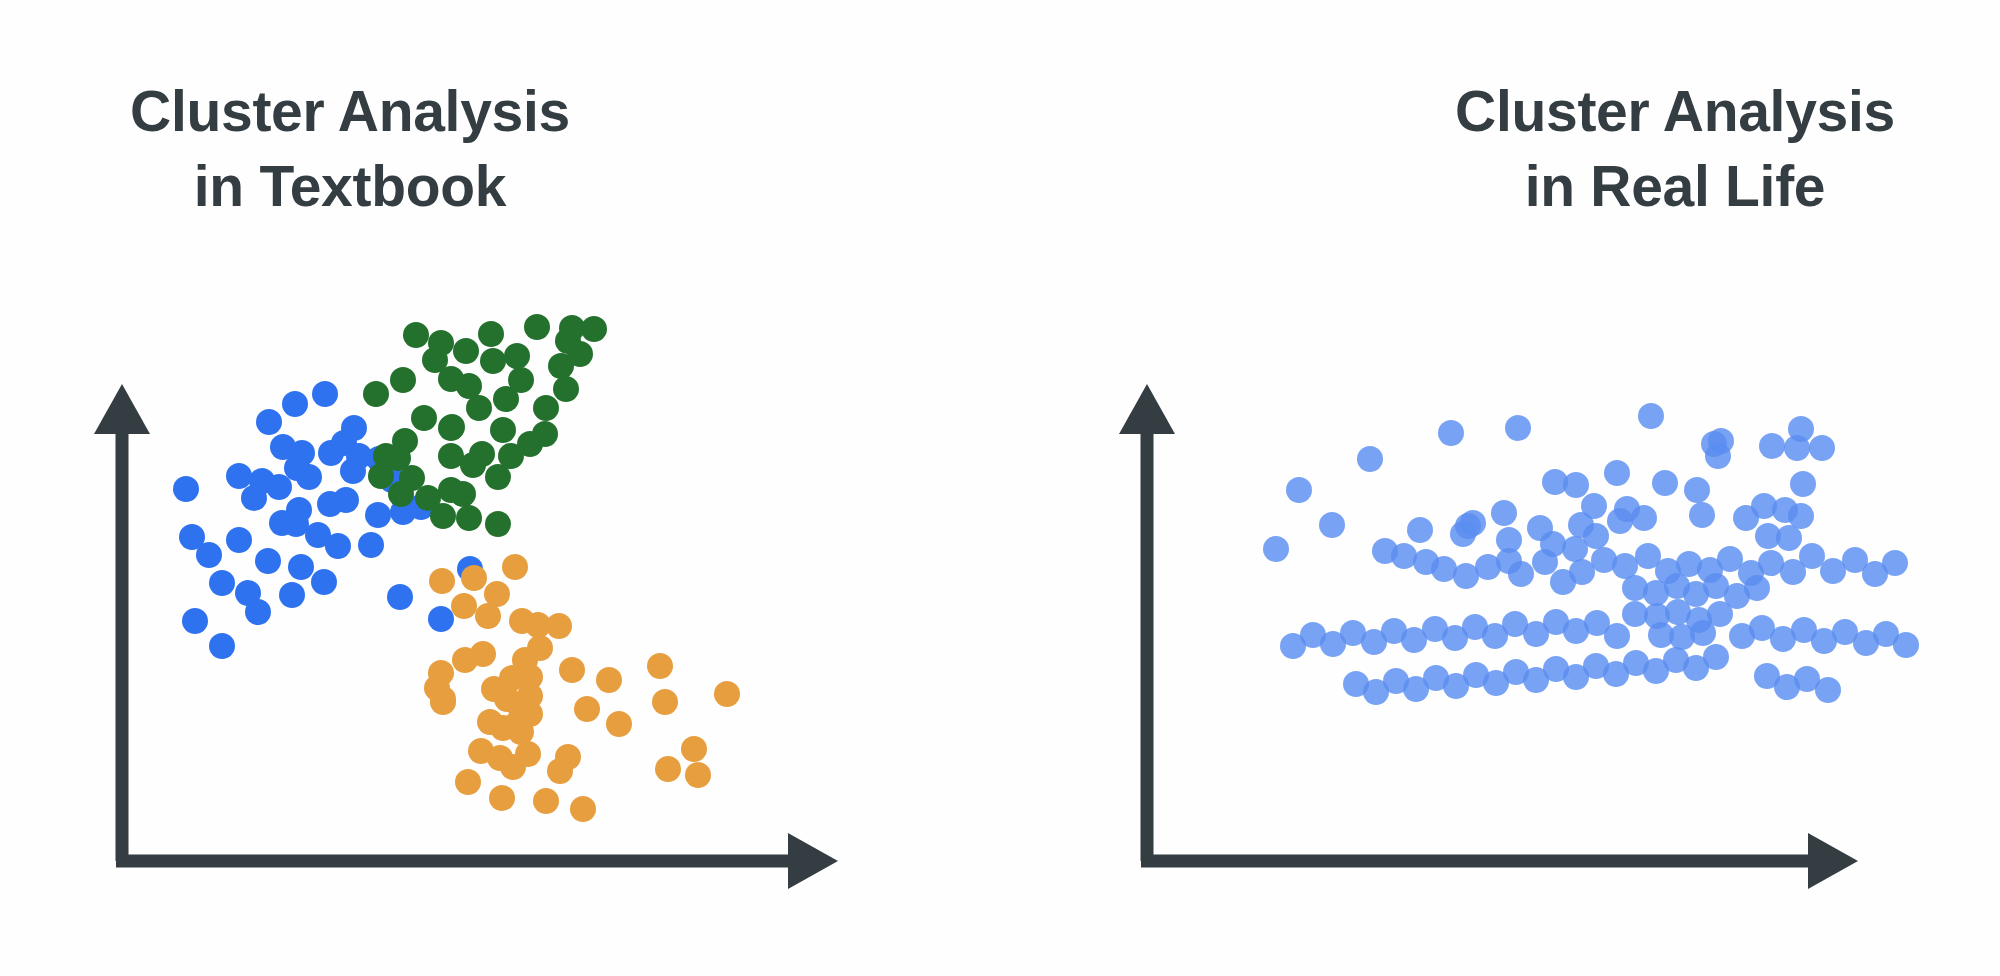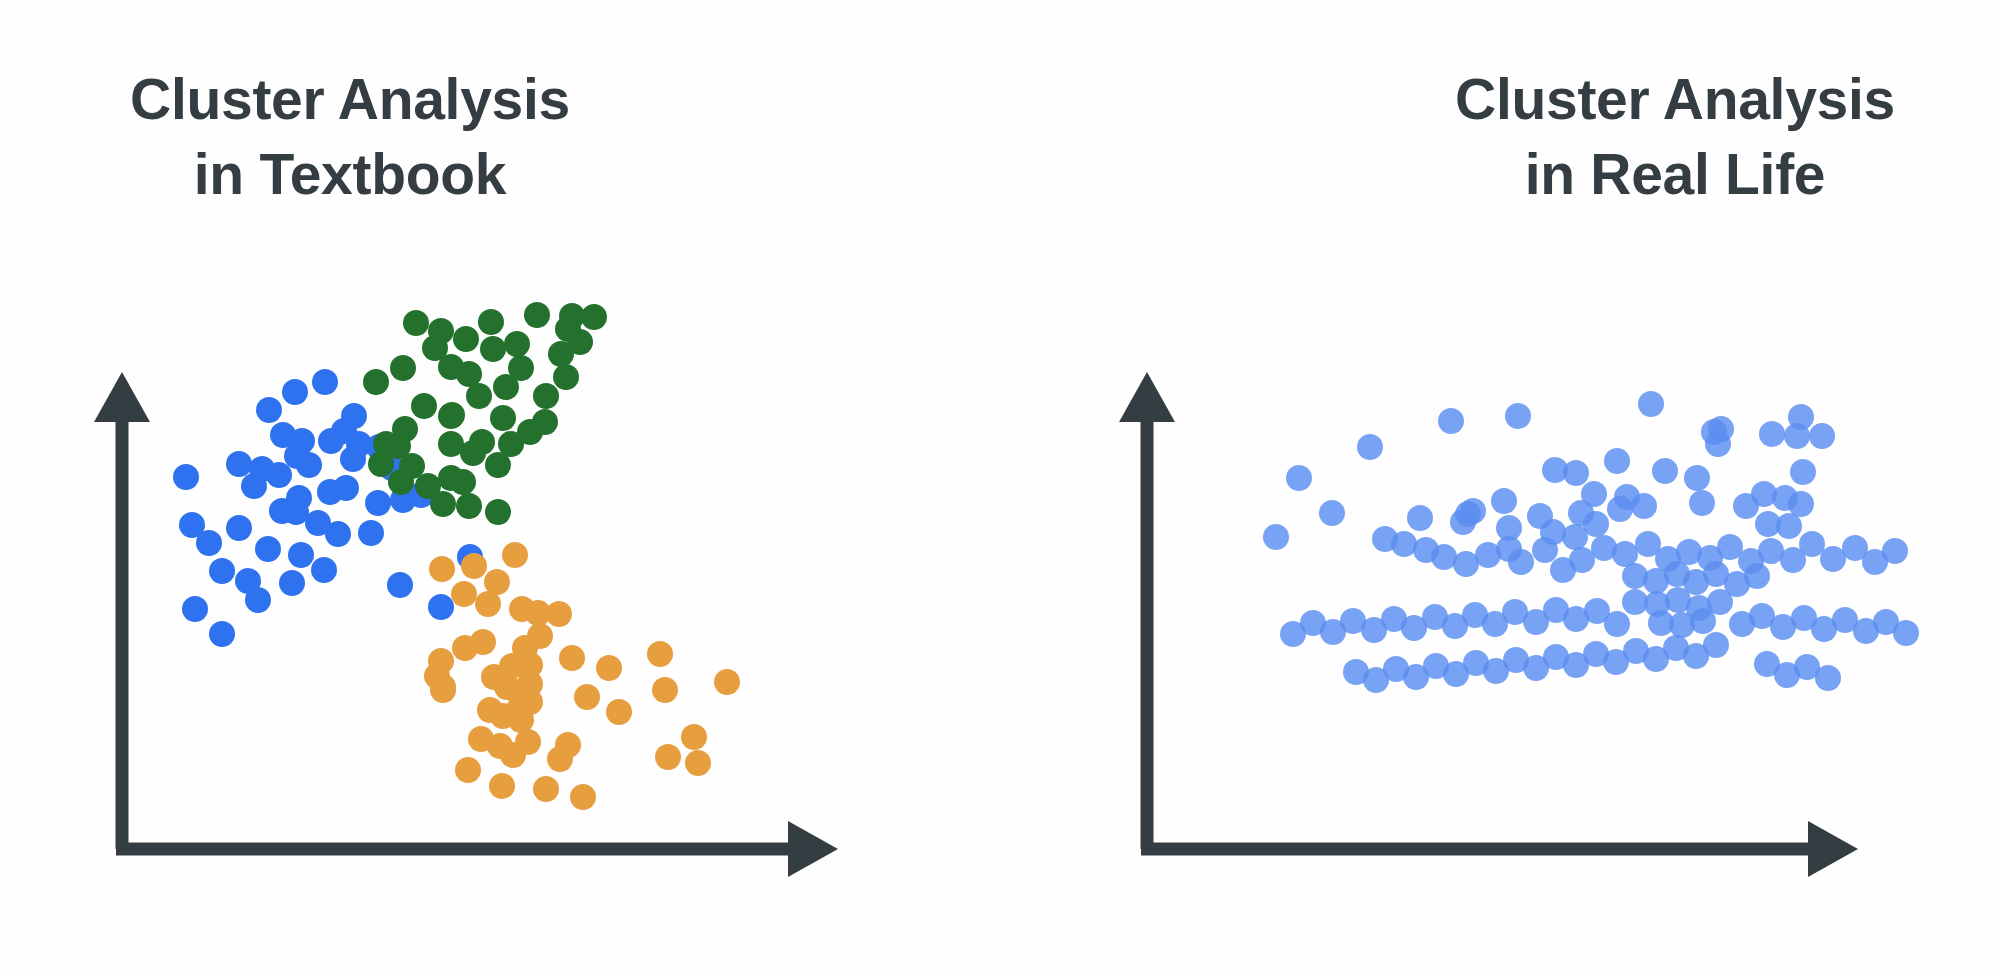--- a/index.html
+++ b/index.html
@@ -15,21 +15,21 @@
     font-family: "Liberation Sans", "DejaVu Sans", sans-serif;
   }
   .canvas {
     position: relative;
     width: 2000px;
     height: 976px;
     background: #fefefe;
   }
   .panel {
     position: absolute;
-    top: 4px;
+    top: 16px;
     height: 888px;
   }
   #panel-left  { left: 0px;    width: 1000px; }
   #panel-right { left: 1000px; width: 1000px; }
 
   .panel-title {
     position: absolute;
     top: 58px;
     width: 100%;
     text-align: center;

